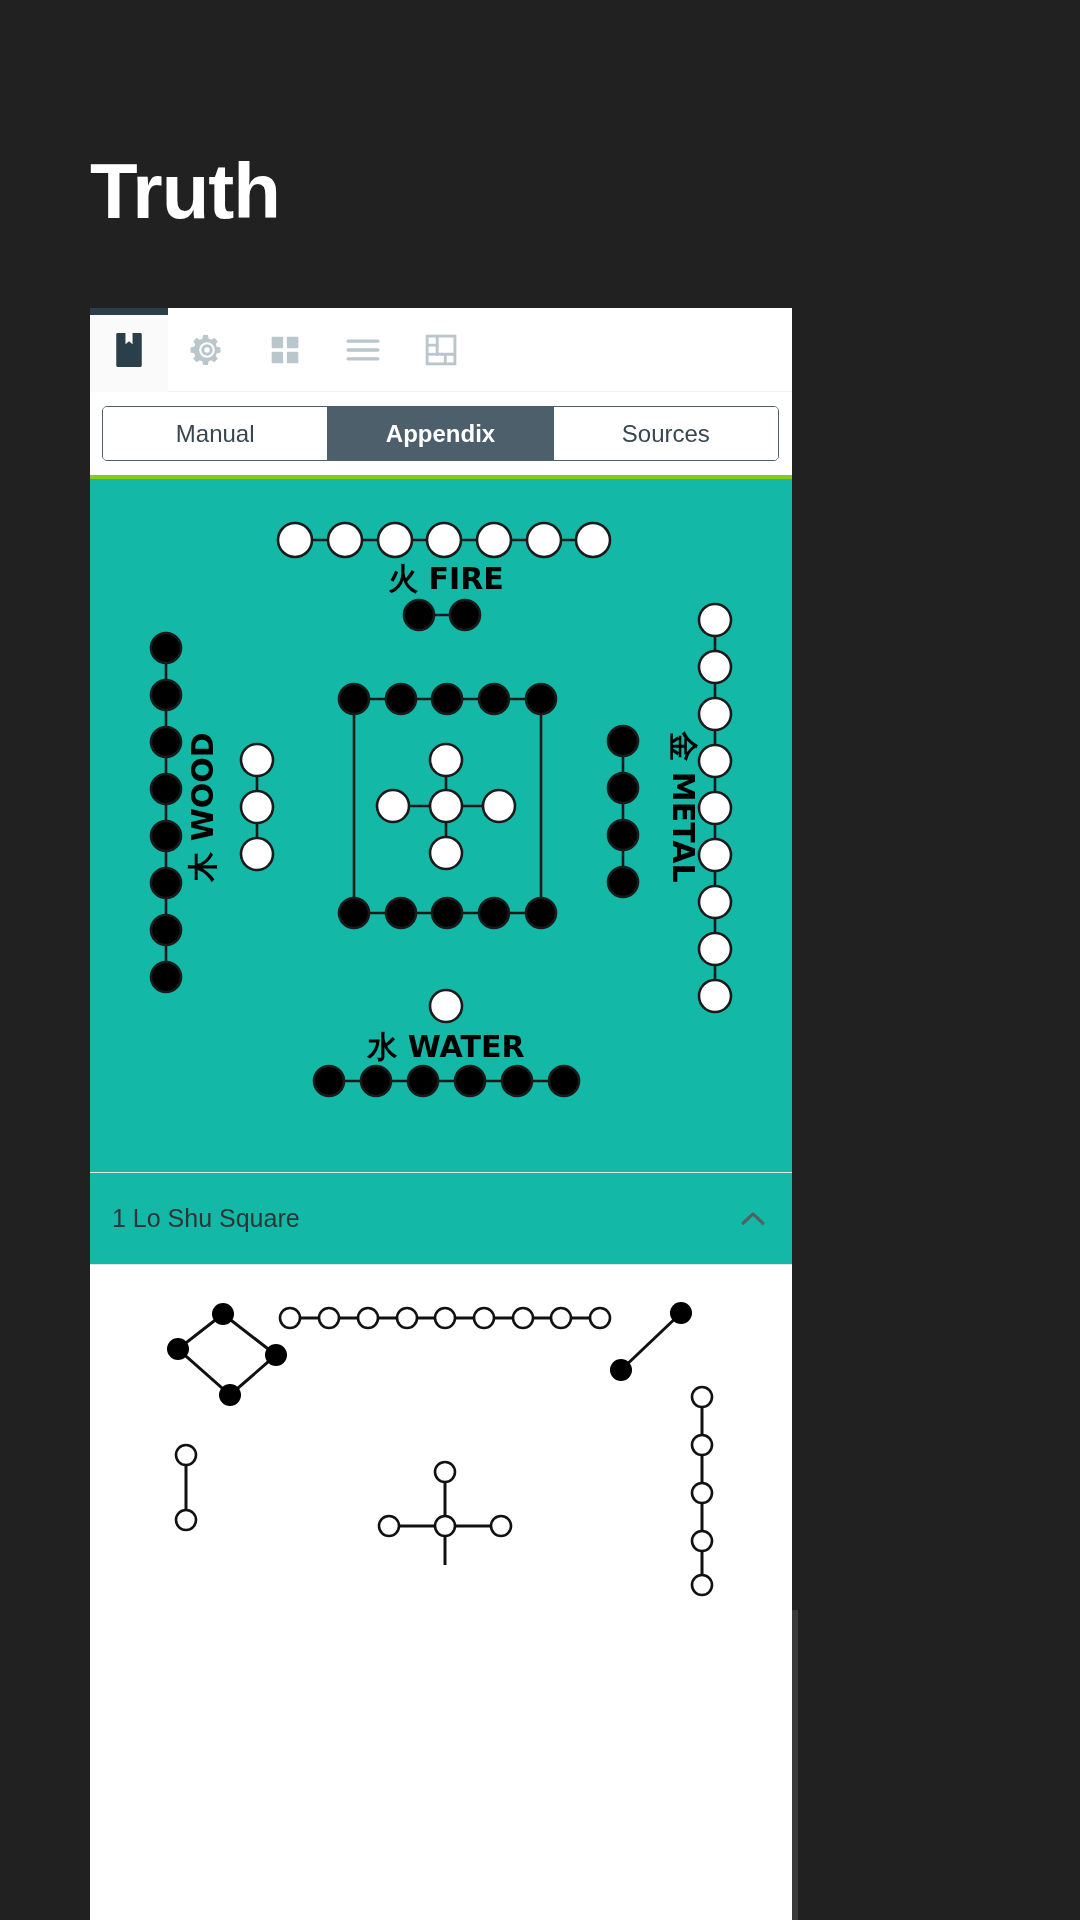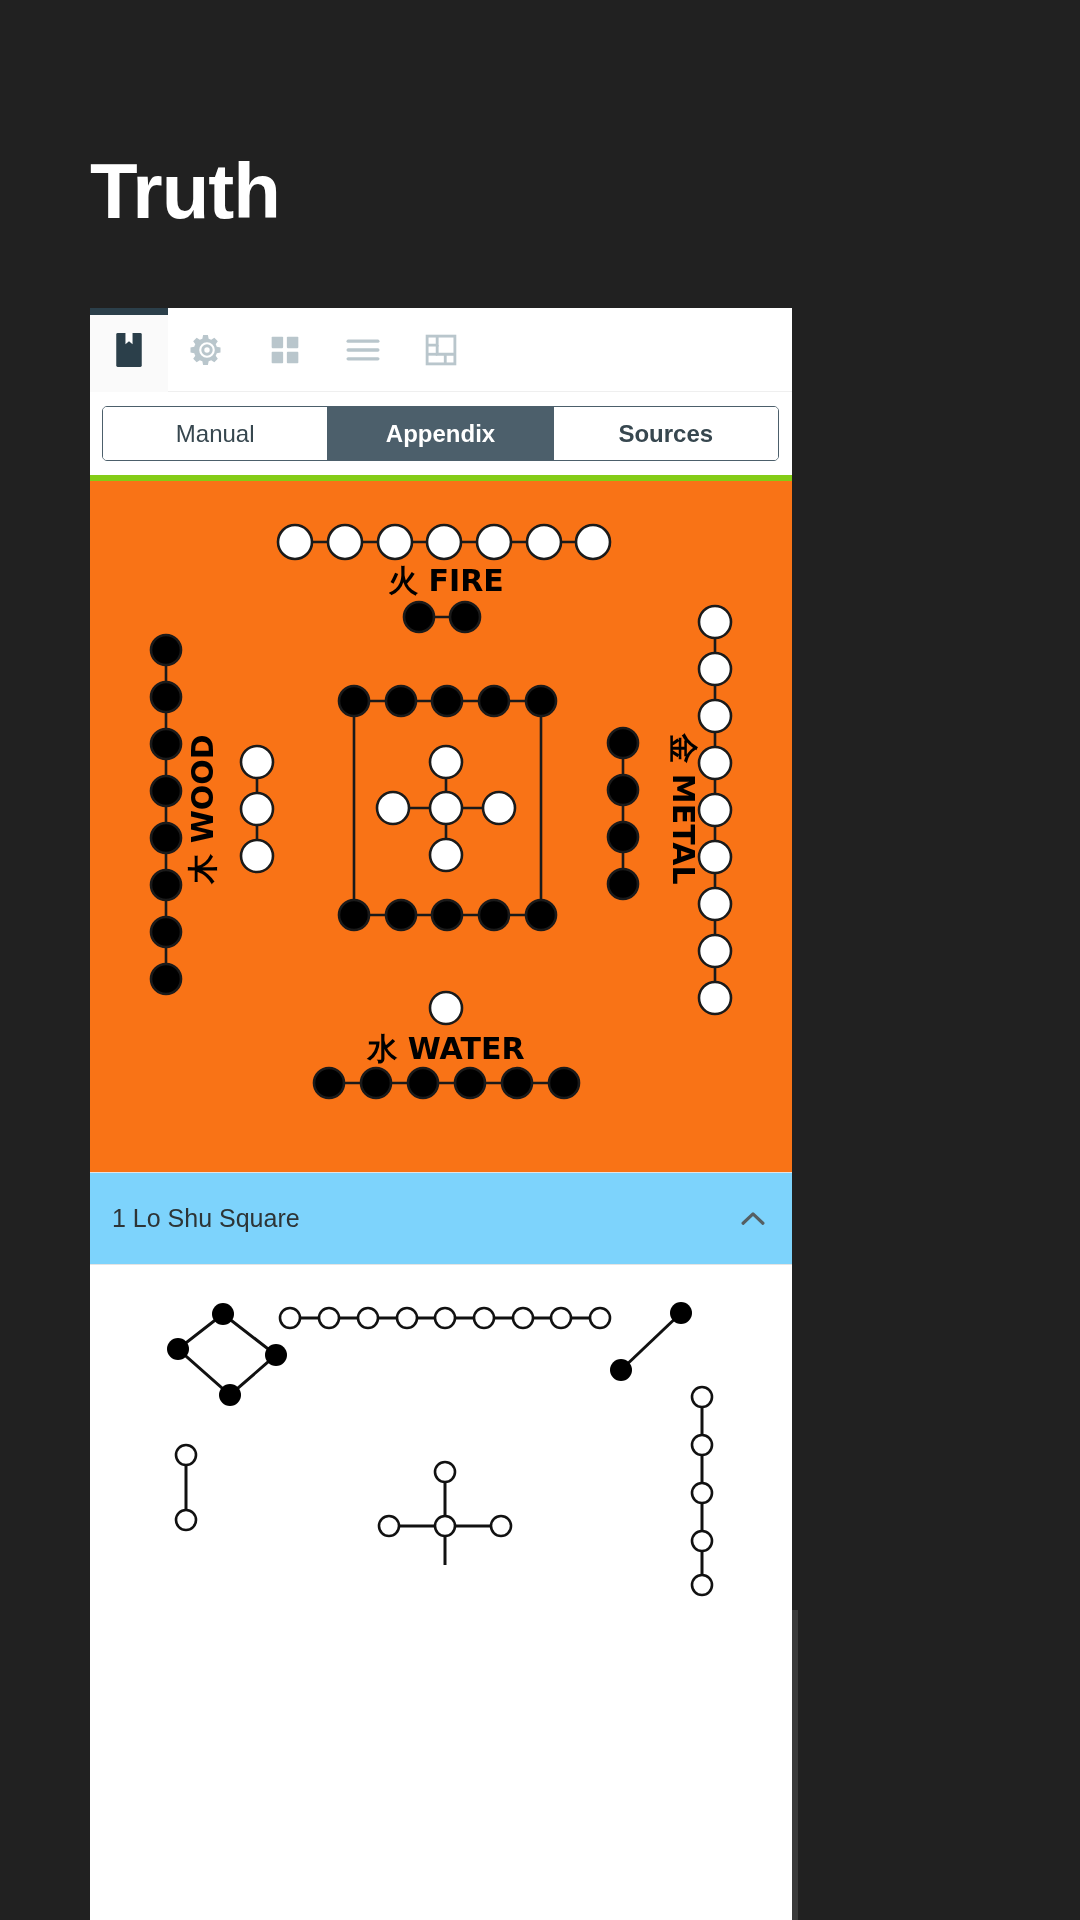--- a/index.html
+++ b/index.html
@@ -77,46 +77,46 @@
   .tab {
     flex: 1;
     display: flex; align-items: center; justify-content: center;
     font-size: 24px;
     color: #37474f;
     background: #ffffff;
     cursor: pointer;
     border-right: 1px solid #4c5f6b;
     user-select: none;
   }
-  .tab:last-child { border-right: none; font-weight: bold; }
+  .tab:last-child { border-right: none; }
   .tab.active {
     background: #4c5f6b;
     color: #ffffff;
     font-weight: 700;
     text-align: center;
   }
 
   
   .diagram-panel {
     position: relative;
     height: 698px;
-    background: #f97316;
-    border-top: 6px solid #84cc16;
+    background: #14b8a6;
+    border-top: 4px solid #84cc16;
     border-bottom: 1px solid #e4e4e4;
   }
   .diagram-panel svg { display: block; }
 
   
   .accordion-header {
     height: 92px;
     display: flex;
     align-items: center;
     justify-content: space-between;
     padding: 0 22px;
-    background: #7dd3fc;
+    background: #14b8a6;
     border-bottom: 1px solid #e4e4e4;
     cursor: pointer;
   }
   .accordion-title {
     font-size: 25px;
     color: #2d3436;
     font-weight: 400;
   }
   .chev { width: 34px; height: 34px; }
   .chev svg { display: block; }

